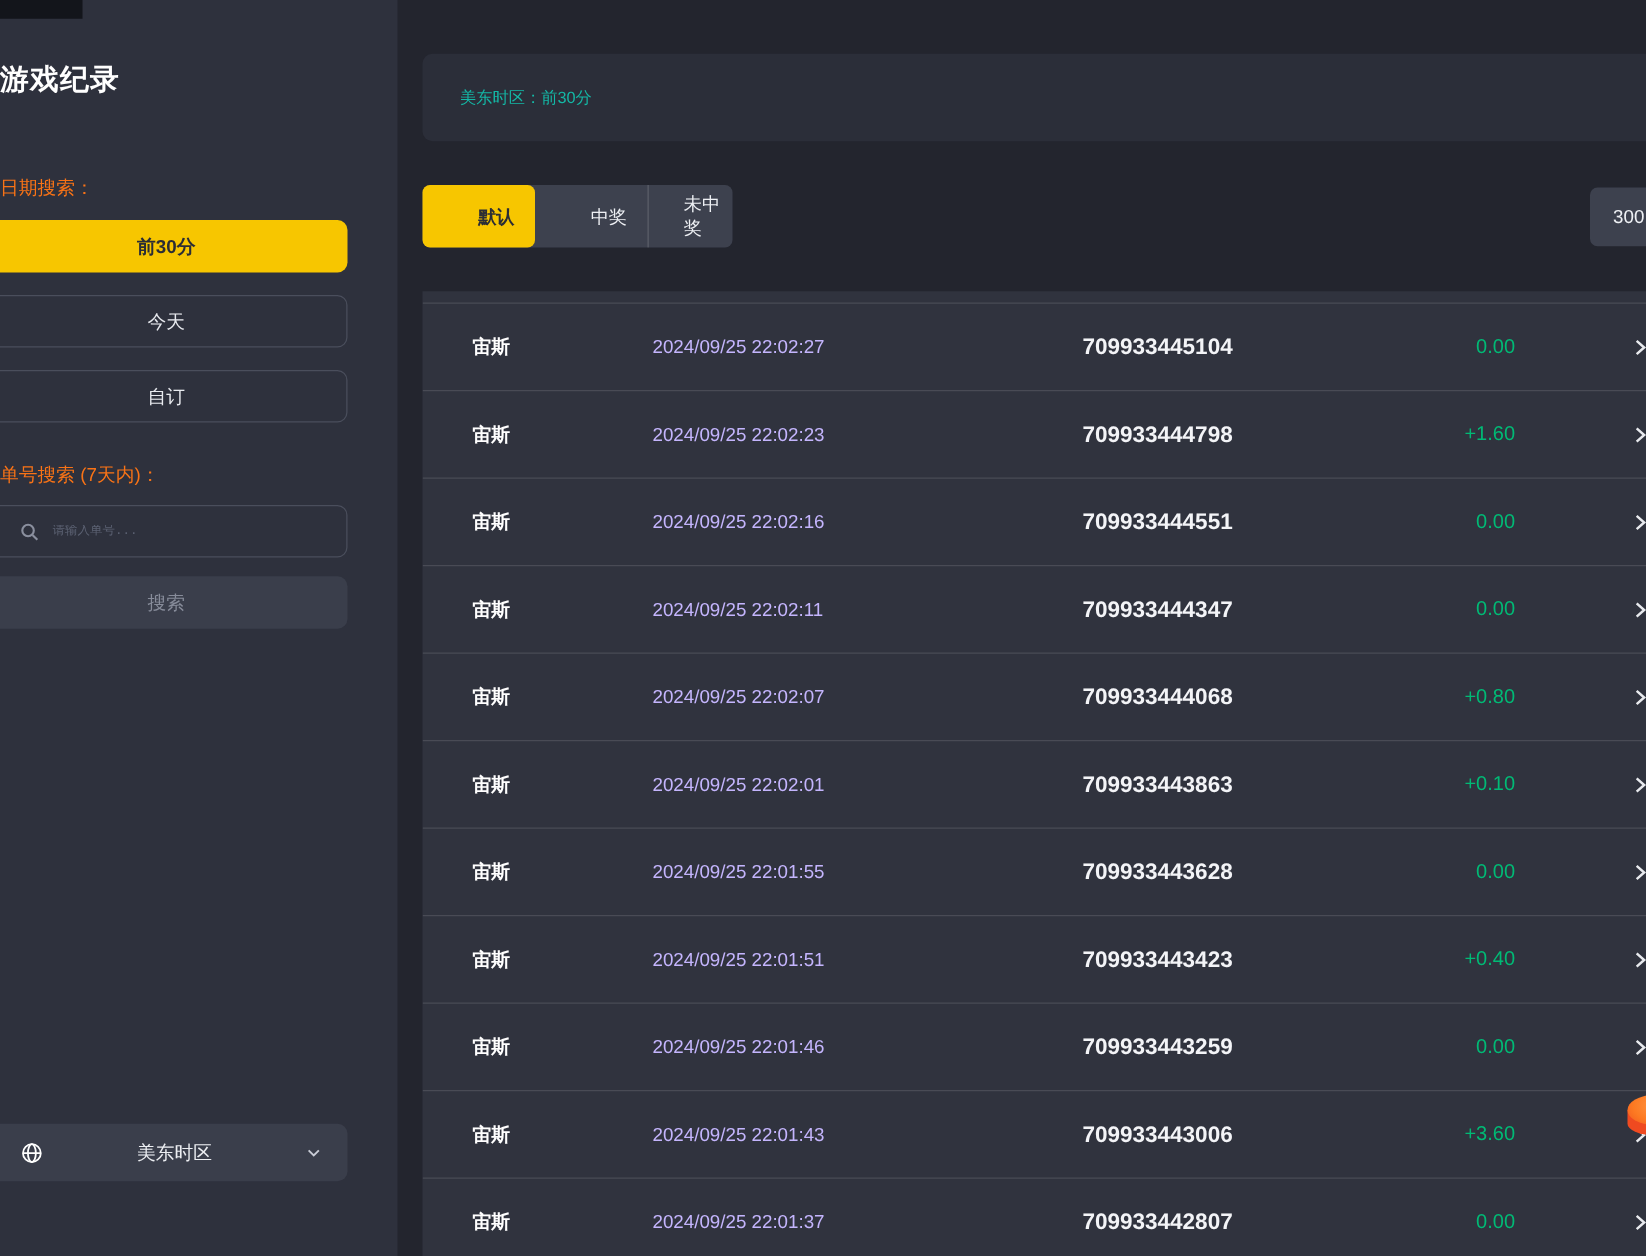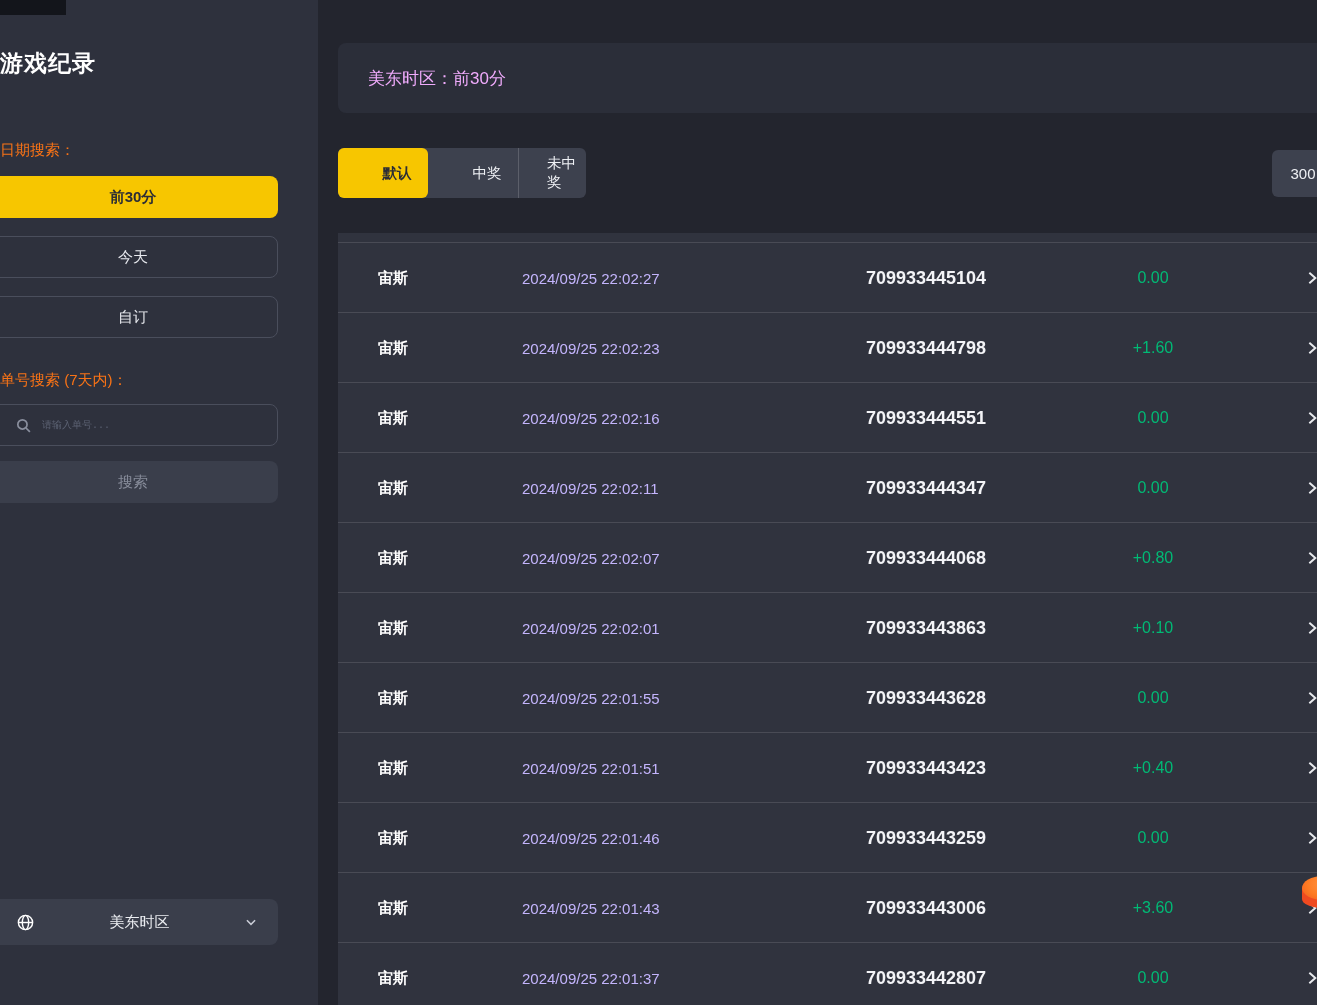--- a/index.html
+++ b/index.html
@@ -83,21 +83,21 @@
   }
 
   
   .main { position: absolute; left: 318px; top: 0; width: 999px; height: 1005px; }
   .header-panel {
     position: absolute; left: 20px; top: 43px;
     width: 1000px; height: 70px;
     background: #2b2e39; border-radius: 8px;
     display: flex; align-items: center; padding-left: 30px;
   }
-  .header-panel .header-title { font-size: 17px; color: #f0abfc; }
+  .header-panel .header-title { font-size: 13px; color: #14b8a6; }
 
   .tabs {
     position: absolute; left: 20px; top: 148px;
     height: 50px; display: flex;
     background: #3d414e; border-radius: 6px;
   }
   .tab {
     height: 50px; display: flex; align-items: center; justify-content: center;
     font-size: 14.5px; color: #eef0f4; cursor: pointer;
     width: 90px;
@@ -127,21 +127,21 @@
   .record-row {
     position: relative; height: 70px;
     border-top: 1px solid rgba(255,255,255,0.12);
     cursor: pointer;
   }
   .cell { position: absolute; top: 50%; transform: translateY(-50%); }
   .cell-game  { left: 40px;  font-size: 15px; font-weight: 700; color: #ffffff; font-family: Liberation Serif, serif; }
   .cell-time  { left: 184px; font-size: 15px; color: #c4b5fd; }
   .cell-order { left: 528px; font-size: 18px; font-weight: 700; color: #f3f4f7; }
   .cell-amount {
-    left: 740px; width: 150px; text-align: center;
+    left: 724px; width: 150px; text-align: right;
     font-size: 16px; color: #00BA75;
   }
   .cell-chevron { left: 966px; width: 16px; height: 16px; color: #e8eaee; }
 
   
   .coin-float {
     position: absolute; left: 1302px; top: 868px;
     width: 46px; height: 48px; z-index: 20; cursor: pointer;
   }
   .coin-side {

